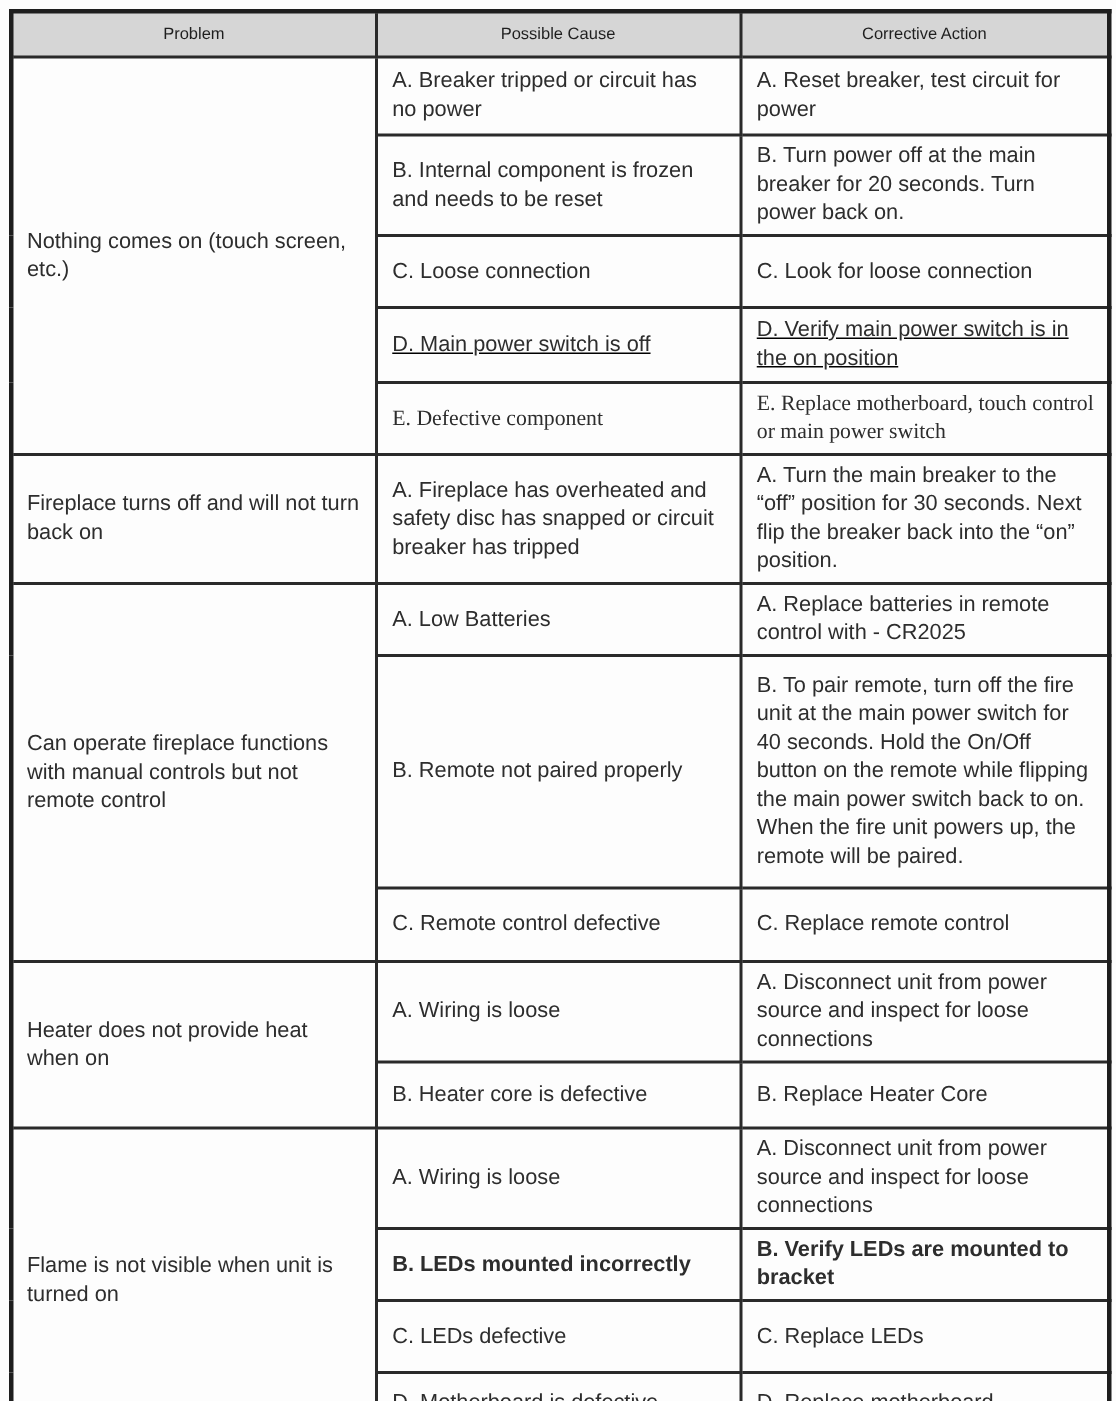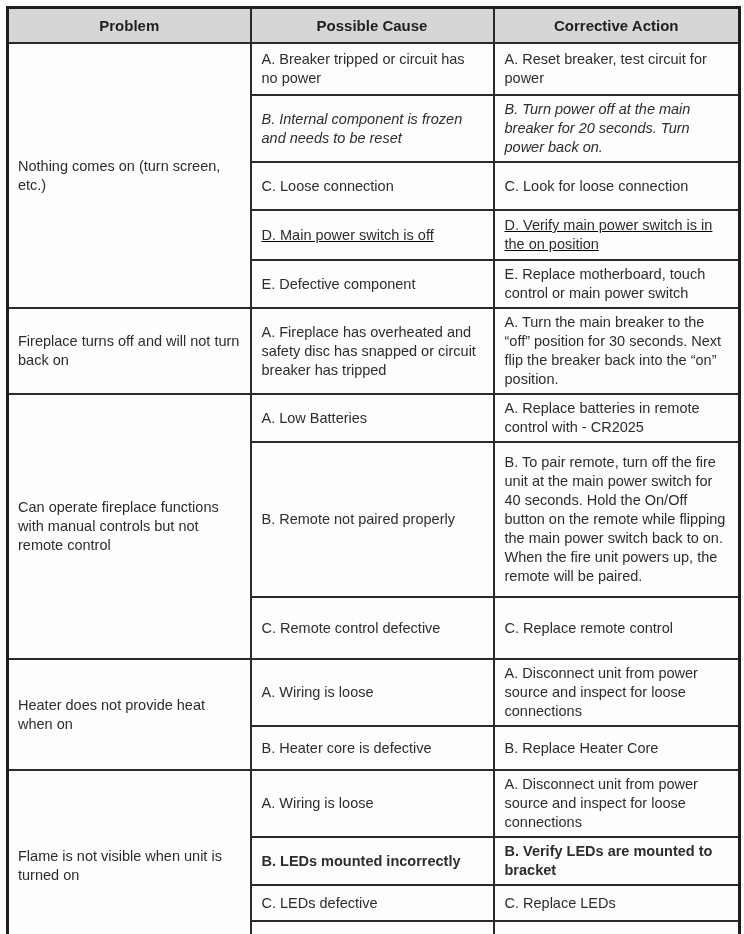--- a/index.html
+++ b/index.html
@@ -20,22 +20,22 @@
     border-collapse: collapse;
     table-layout: fixed;
     border: 3px solid #1e1e1e;
   }
   col.col-problem { width: 243px; }
   col.col-cause   { width: 243px; }
   col.col-action  { width: 246px; }
   th {
     background: #d6d6d6;
     color: #1f1f1f;
-    font-size: 15px;
-    font-weight: bold;
+    font-size: 11px;
+    font-weight: normal;
     text-align: center;
     padding: 8px 4px;
     border: 2px solid #2a2a2a;
   }
   td {
     border: 2px solid #2a2a2a;
     font-size: 14.5px;
     line-height: 19px;
     color: #2d2d2d;
     padding: 4px 8px 4px 10px;
@@ -56,55 +56,55 @@
     </colgroup>
     <thead>
       <tr>
         <th>Problem</th>
         <th>Possible Cause</th>
         <th>Corrective Action</th>
       </tr>
     </thead>
     <tbody>
         <tr style="height: 52px;">
-          <td rowspan="5" class="problem-cell">Nothing comes on (turn screen, etc.)</td>
+          <td rowspan="5" class="problem-cell">Nothing comes on (touch screen, etc.)</td>
           <td class="cause-cell">A. Breaker tripped or circuit has no power</td>
           <td class="action-cell">A. Reset breaker, test circuit for power</td>
         </tr>
-        <tr style="height: 62px; font-style: italic;">
+        <tr style="height: 62px;">
           <td class="cause-cell">B. Internal component is frozen and needs to be reset</td>
           <td class="action-cell">B. Turn power off at the main breaker for 20 seconds. Turn power back on.</td>
         </tr>
         <tr style="height: 48px;">
           <td class="cause-cell">C. Loose connection</td>
           <td class="action-cell">C. Look for loose connection</td>
         </tr>
         <tr style="height: 50px; text-decoration: underline;">
           <td class="cause-cell">D. Main power switch is off</td>
           <td class="action-cell">D. Verify main power switch is in the on position</td>
         </tr>
-        <tr style="height: 44px;">
+        <tr style="height: 44px; font-family: Liberation Serif, serif;">
           <td class="cause-cell">E. Defective component</td>
           <td class="action-cell">E. Replace motherboard, touch control or main power switch</td>
         </tr>
         <tr style="height: 80px;">
           <td rowspan="1" class="problem-cell">Fireplace turns off and will not turn back on</td>
           <td class="cause-cell">A. Fireplace has overheated and safety disc has snapped or circuit breaker has tripped</td>
           <td class="action-cell">A. Turn the main breaker to the “off” position for 30 seconds. Next flip the breaker back into the “on” position.</td>
         </tr>
         <tr style="height: 48px;">
           <td rowspan="3" class="problem-cell">Can operate fireplace functions with manual controls but not remote control</td>
           <td class="cause-cell">A. Low Batteries</td>
           <td class="action-cell">A. Replace batteries in remote control with - CR2025</td>
         </tr>
         <tr style="height: 155px;">
           <td class="cause-cell">B. Remote not paired properly</td>
           <td class="action-cell">B. To pair remote, turn off the fire unit at the main power switch for 40 seconds. Hold the On/Off button on the remote while flipping the main power switch back to on. When the fire unit powers up, the remote will be paired.</td>
         </tr>
-        <tr style="height: 62px;">
+        <tr style="height: 49px;">
           <td class="cause-cell">C. Remote control defective</td>
           <td class="action-cell">C. Replace remote control</td>
         </tr>
         <tr style="height: 62px;">
           <td rowspan="2" class="problem-cell">Heater does not provide heat when on</td>
           <td class="cause-cell">A. Wiring is loose</td>
           <td class="action-cell">A. Disconnect unit from power source and inspect for loose connections</td>
         </tr>
         <tr style="height: 44px; margin-top: 40px;">
           <td class="cause-cell">B. Heater core is defective</td>
@@ -112,21 +112,21 @@
         </tr>
         <tr style="height: 62px;">
           <td rowspan="4" class="problem-cell">Flame is not visible when unit is turned on</td>
           <td class="cause-cell">A. Wiring is loose</td>
           <td class="action-cell">A. Disconnect unit from power source and inspect for loose connections</td>
         </tr>
         <tr style="height: 48px; font-weight: bold;">
           <td class="cause-cell">B. LEDs mounted incorrectly</td>
           <td class="action-cell">B. Verify LEDs are mounted to bracket</td>
         </tr>
-        <tr style="height: 36px;">
+        <tr style="height: 48px;">
           <td class="cause-cell">C. LEDs defective</td>
           <td class="action-cell">C. Replace LEDs</td>
         </tr>
         <tr style="height: 42px;">
           <td class="cause-cell">D. Motherboard is defective</td>
           <td class="action-cell">D. Replace motherboard</td>
         </tr>
       </tbody>
   </table>
 </div>

